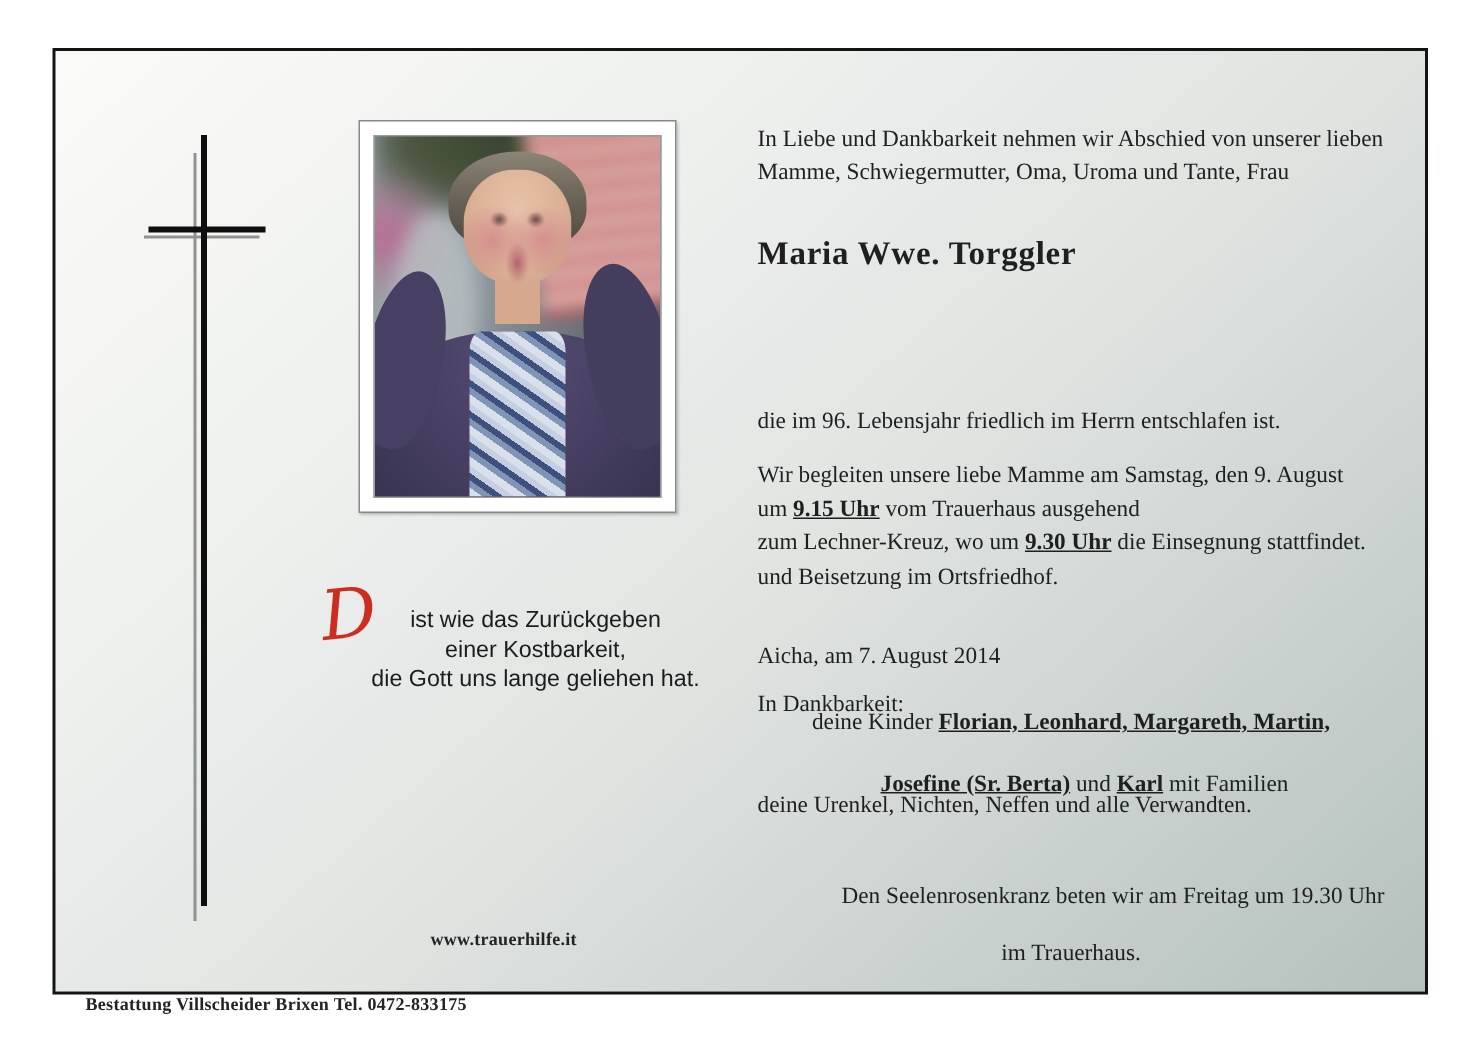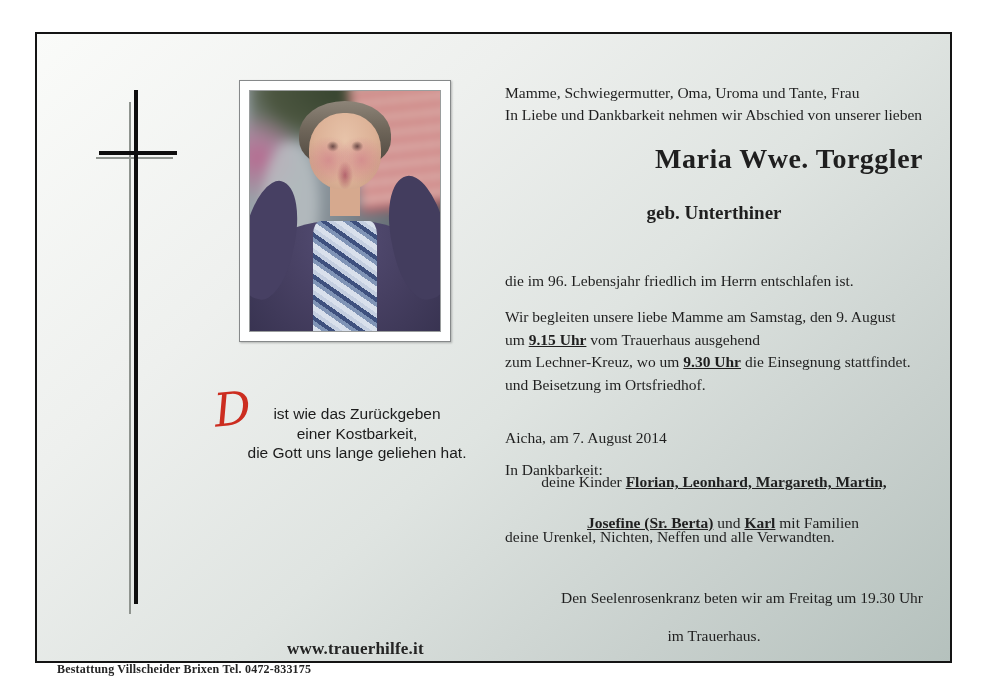--- a/index.html
+++ b/index.html
@@ -59,21 +59,21 @@
                  radial-gradient(ellipse at 67% 44%, rgba(66,52,43,.9) 0%, rgba(66,52,43,0) 9%),
                  radial-gradient(ellipse at 50% 82%, rgba(170,85,100,.85) 0%, rgba(170,85,100,0) 16%),
                  radial-gradient(ellipse at 50% 35%, #e7c3a9 0%, #dcb196 58%, #c39980 100%); }
 
   
   .txt { position:absolute; color:#1f1f1f; font-size:15.5px; line-height:22px; }
   .rcol { left:468px; width:418px; }
   b, .b { font-weight:bold;text-decoration:underline; }
 
   .intro       { top:48px; }
-  .title       { top:114px; width:418px; text-align:right; font-size:28px; font-weight:bold; letter-spacing:.5px; }
+  .title       { top:124px; width:418px; text-align:left; font-size:22px; font-weight:bold; letter-spacing:.5px; }
   .maiden      { top:168px; width:418px; text-align:center; font-size:19px; font-weight:bold; }
   .passing     { top:236px; }
   .schedule    { top:272px; line-height:22.5px; }
   .dateline    { top:393px; }
   .gratitude   { top:425px; }
   .mourners1   { top:437px;text-align:center; }
   .mourners2   { top:478px; padding-left:82px; }
   .mourners3   { top:492px; }
   .rosary1     { top:553px; width:418px; text-align:right; }
   .rosary2     { top:580px; width:418px; text-align:center;margin-top:11px; }
@@ -82,21 +82,21 @@
     position:absolute; left:145px; top:370px; width:350px; text-align:center;
     font-family:"Liberation Sans", sans-serif; font-size:15.5px; line-height:19.5px; color:#1c1c1c;
   }
   .quote .initial {
     position:absolute; left:32px; top:-18px;
     font-family:"DejaVu Serif", serif; font-style:italic; font-size:46px; line-height:46px;
     color:#cc2d20; transform:rotate(-6deg);
   }
 
   .footer-left  { left:20px;  top:604px; font-size:12px; font-weight:bold; letter-spacing:.2px; color:#242424;margin-top:20px; }
-  .footer-right { left:250px; top:604px; font-size:17px; font-weight:bold; letter-spacing:.2px; color:#242424; }
+  .footer-right { left:250px; top:581px; font-size:12px; font-weight:bold; letter-spacing:.2px; color:#242424; }
 </style>
 </head>
 <body>
 
 <div class="page">
   <div class="card">
 
     <div>
       <div class="cross-line cv-thin"></div>
       <div class="cross-line ch-thin"></div>
@@ -124,26 +124,25 @@
     </div>
 
     <div class="quote">
       <span class="initial">D</span>
       <div>ist wie das Zurückgeben</div>
       <div>einer Kostbarkeit,</div>
       <div>die Gott uns lange geliehen hat.</div>
     </div>
 
     <div class="txt rcol intro">
+      <div>In Liebe und Dankbarkeit nehmen wir Abschied von unserer lieben</div>
       <div>Mamme, Schwiegermutter, Oma, Uroma und Tante, Frau</div>
-      <div>In Liebe und Dankbarkeit nehmen wir Abschied von unserer lieben</div>
     </div>
 
     <div class="txt rcol title">Maria Wwe. Torggler</div>
-    <div class="txt rcol maiden">geb. Unterthiner</div>
     <div class="txt rcol passing">die im 96. Lebensjahr friedlich im Herrn entschlafen ist.</div>
 
     <div class="txt rcol schedule">
       <div>Wir begleiten unsere liebe Mamme am Samstag, den 9. August</div>
       <div><span>um </span><b>9.15 Uhr</b><span> vom Trauerhaus ausgehend</span></div>
       <div><span>zum Lechner-Kreuz, wo um </span><b>9.30 Uhr</b><span> die Einsegnung stattfindet.</span></div>
       <div>und Beisetzung im Ortsfriedhof.</div>
     </div>
 
     <div class="txt rcol dateline">Aicha, am 7. August 2014</div>

